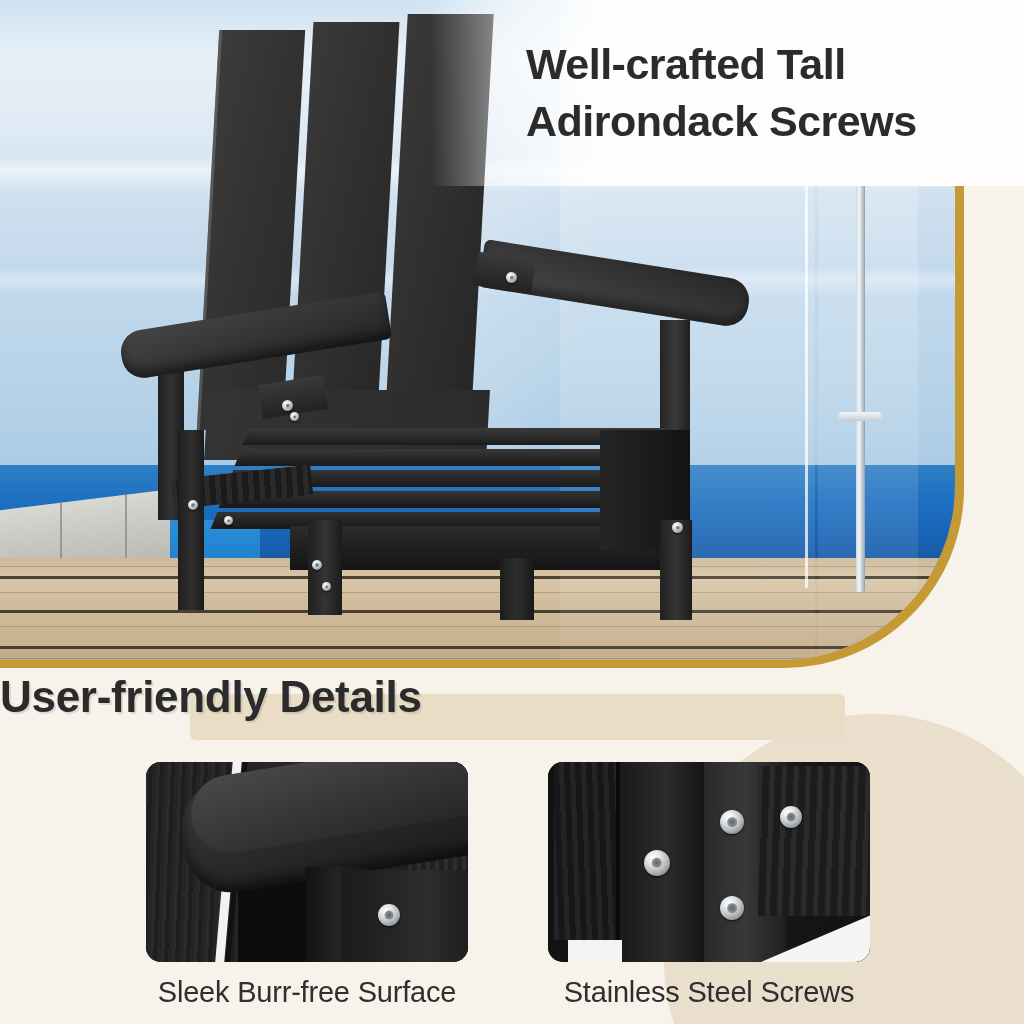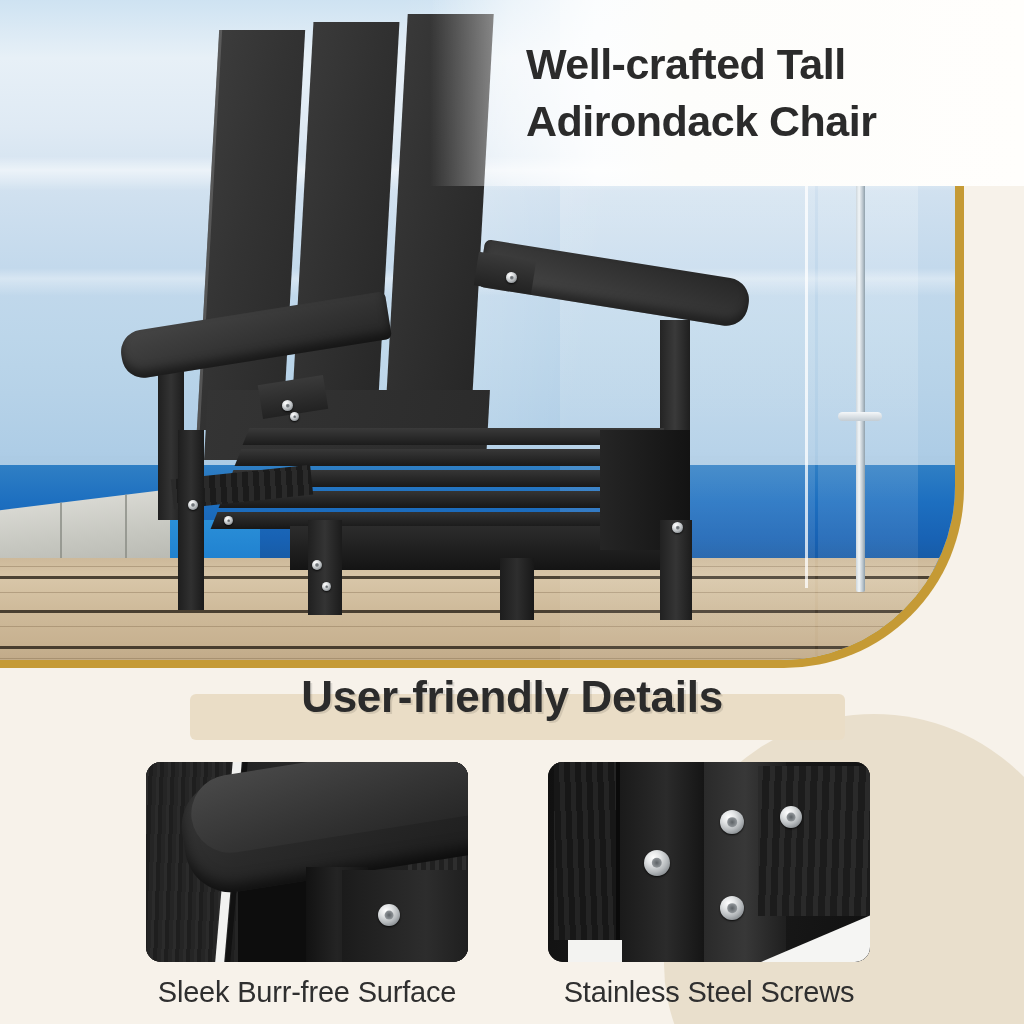--- a/index.html
+++ b/index.html
@@ -104,21 +104,21 @@
     line-height:1.32;white-space:nowrap;
   }
 
   
   .sec-head{position:absolute;left:0;right:0;top:672px;height:78px;}
   .sec-band{
     position:absolute;left:190px;top:22px;width:655px;height:46px;
     background:#EADDC6;border-radius:6px;
   }
   .sec-title{
-    position:absolute;left:0;right:0;top:0;text-align:center;
+    position:absolute;left:0;right:0;top:0;text-align:left;
     font-size:44px;font-weight:bold;color:#2b2b2b;letter-spacing:-.3px;
     text-shadow:2px 2px 0 rgba(0,0,0,.10);
   }
 
   
   .cards{position:absolute;left:0;right:0;top:762px;height:262px;}
   .card{position:absolute;top:0;width:322px;}
   .card.left{left:146px;}
   .card.right{left:548px;}
   .thumb{
@@ -282,21 +282,21 @@
         <div class="screw" style="left:264px;top:556px;width:9px;height:9px;"></div>
         <div class="screw" style="left:352px;top:600px;width:10px;height:10px;"></div>
         <div class="screw" style="left:362px;top:622px;width:9px;height:9px;"></div>
         <div class="screw" style="left:712px;top:562px;width:11px;height:11px;"></div>
         <div class="screw" style="left:330px;top:452px;width:9px;height:9px;"></div>
       </div>
     </div>
 
     <div class="headline">
       <div class="l">Well-crafted Tall</div>
-      <div class="l">Adirondack Chair</div>
+      <div class="l">Adirondack Screws</div>
     </div>
   </div>
 
   <div class="sec-head">
     <div class="sec-band"></div>
     <div class="sec-title">User-friendly Details</div>
   </div>
 
   <div class="cards">
 

